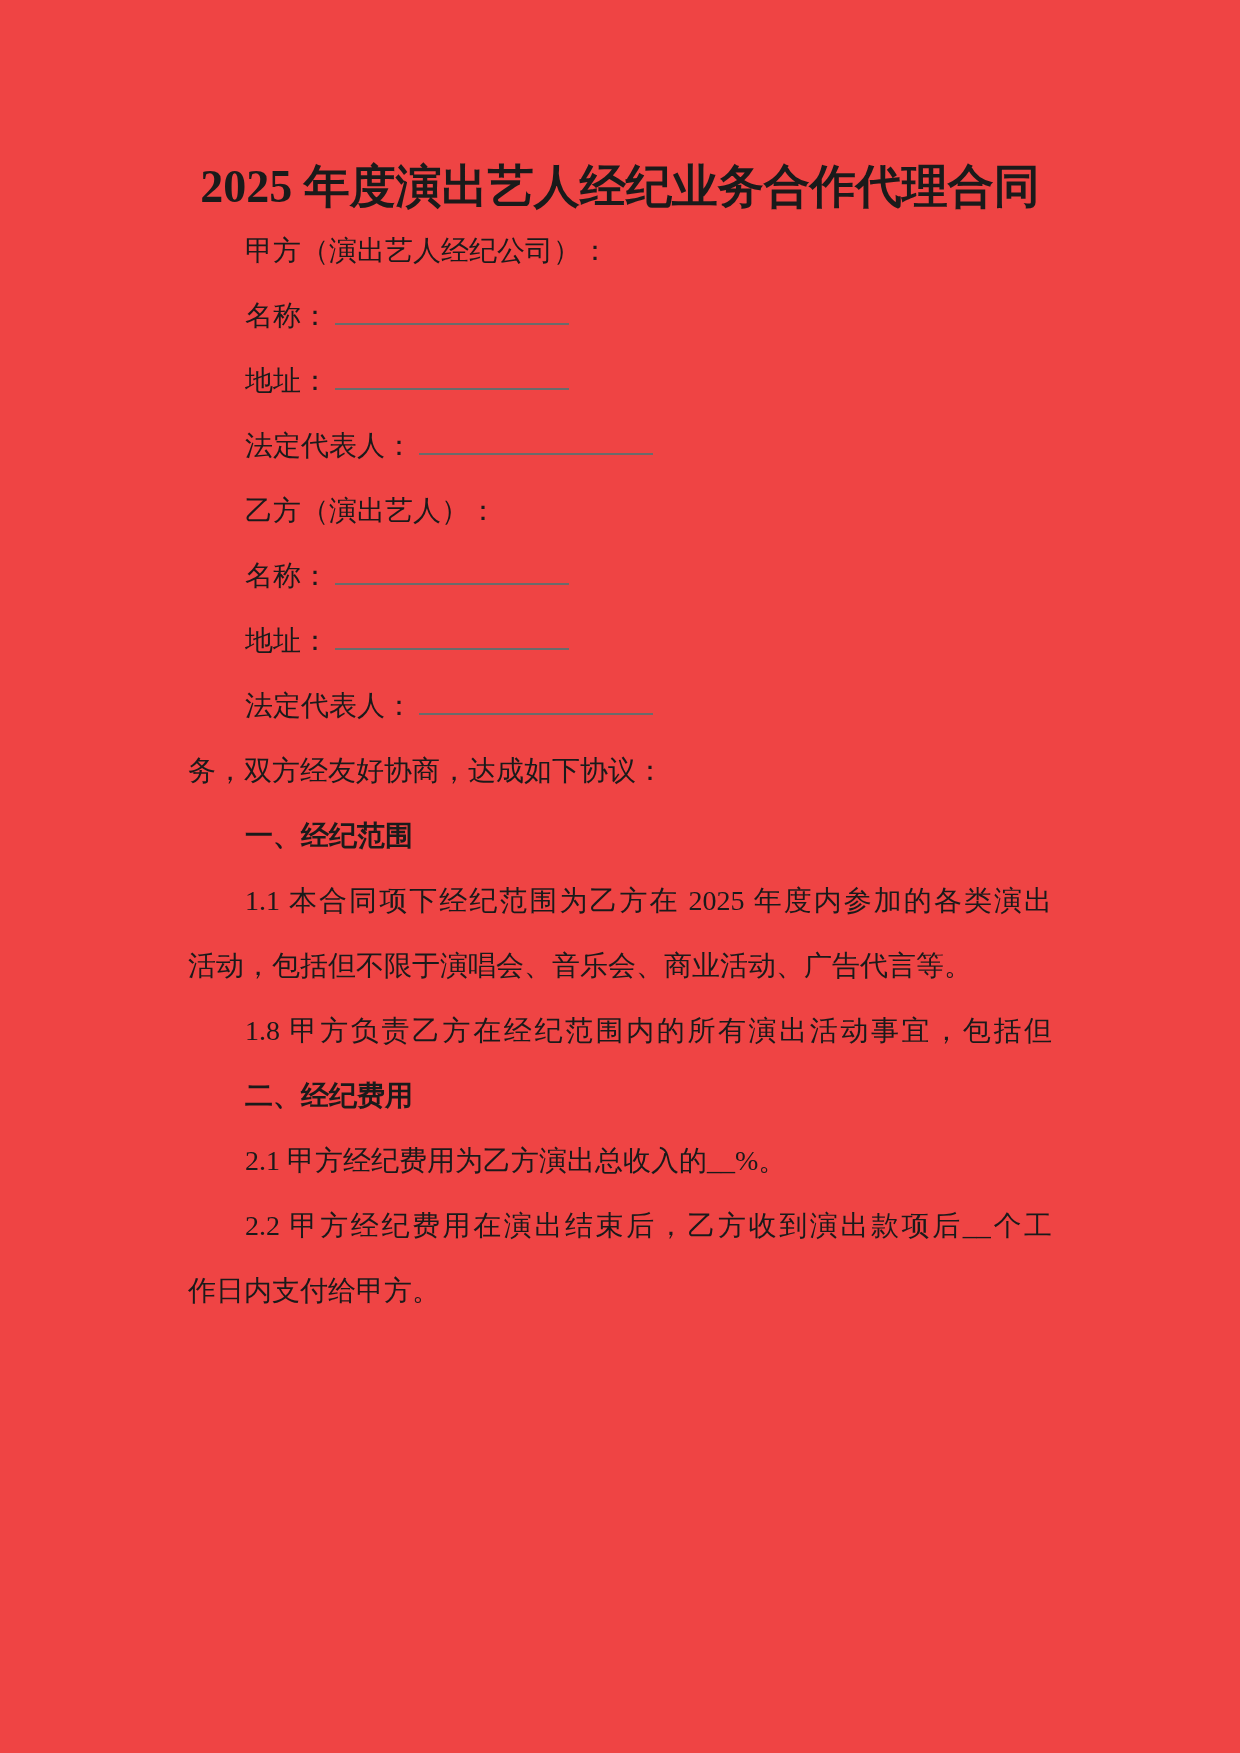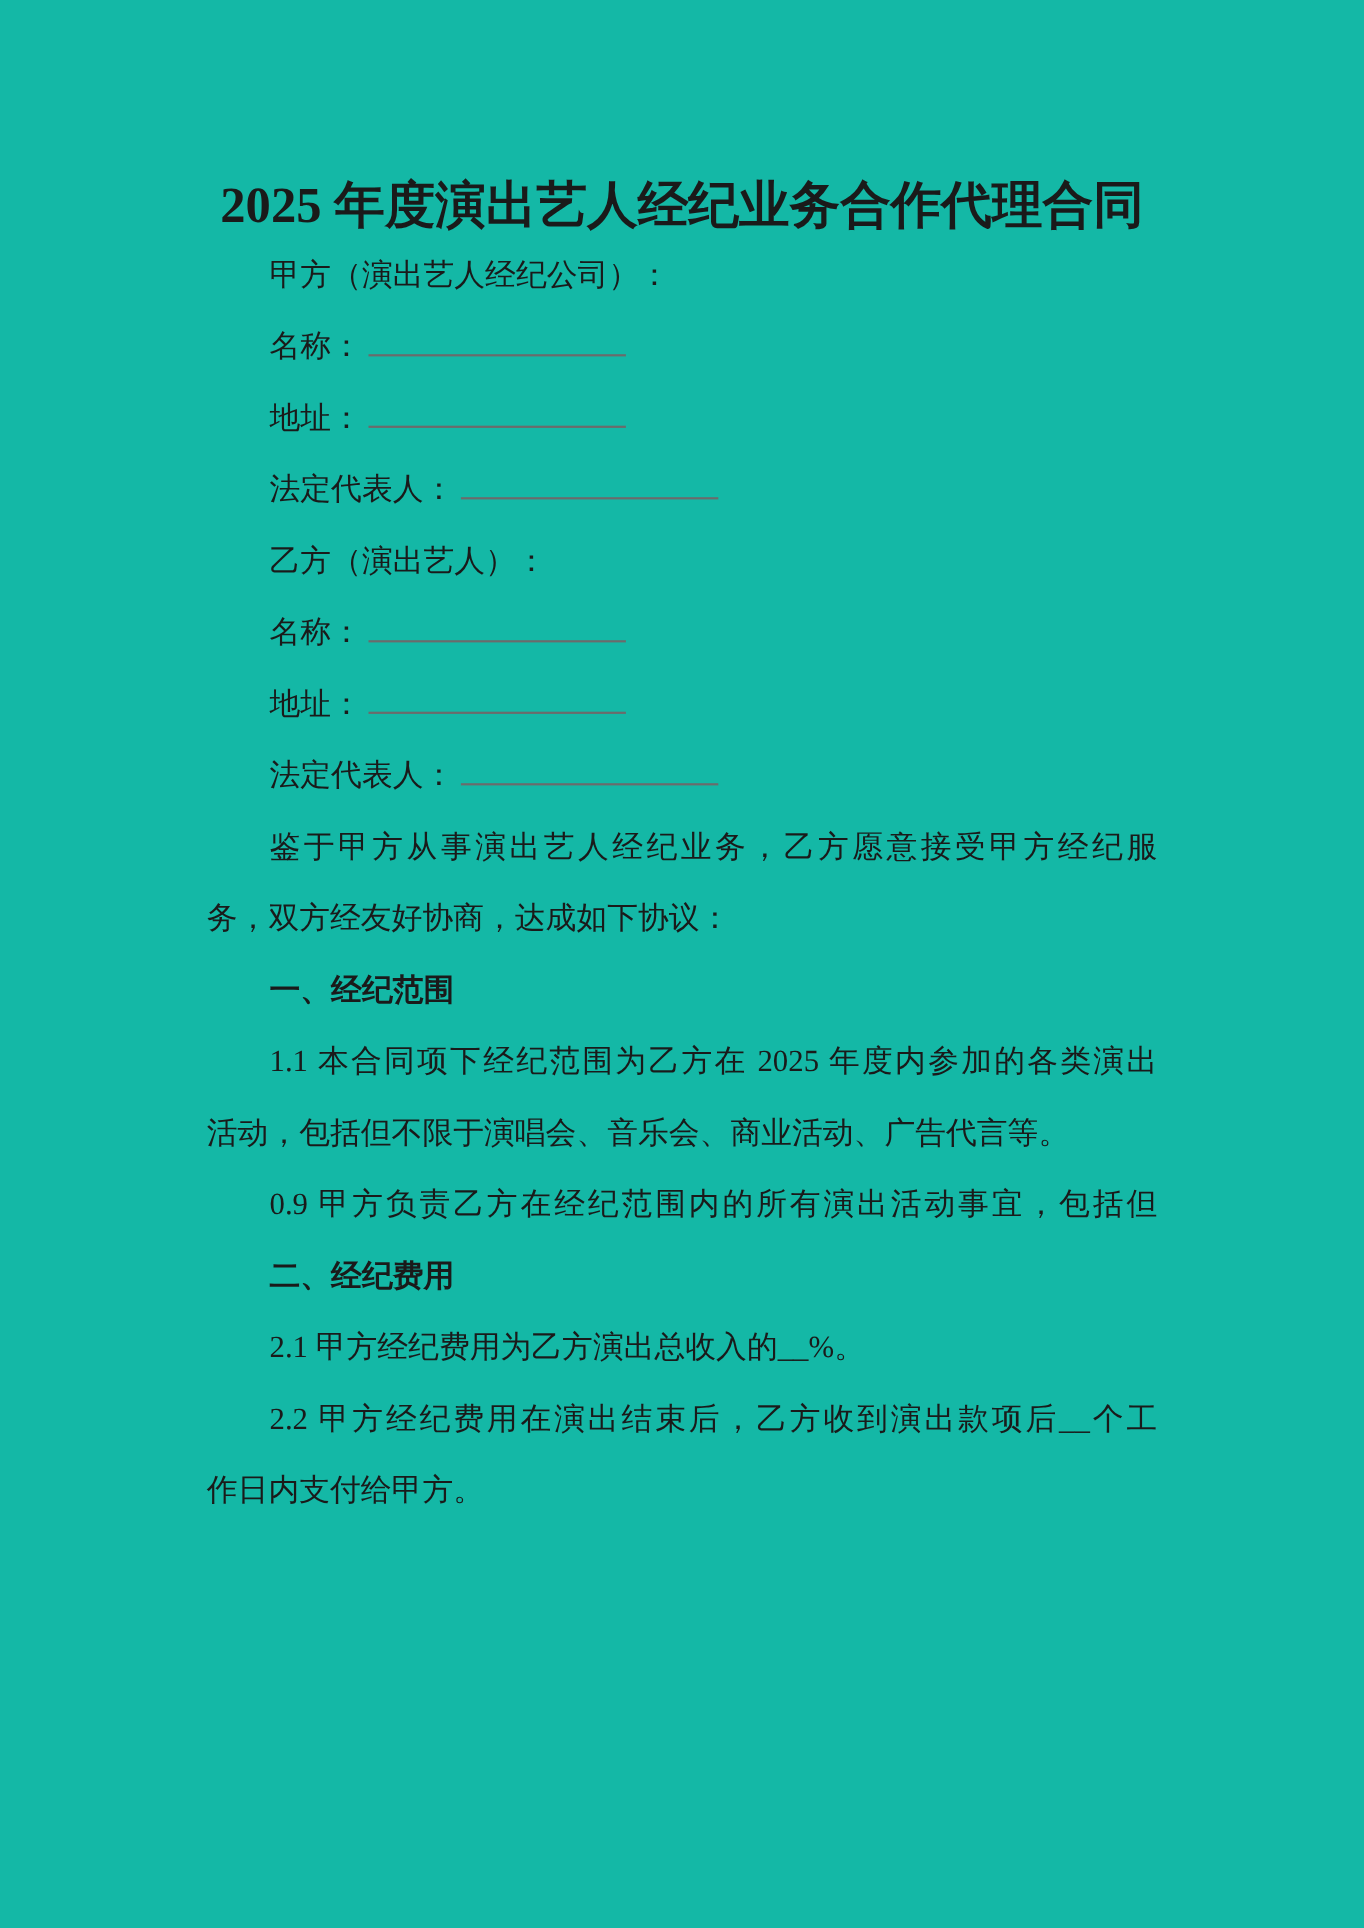--- a/index.html
+++ b/index.html
@@ -4,21 +4,21 @@
 <style>
   html, body {
     margin: 0;
     padding: 0;
     background: #ffffff;
   }
   .page {
     position: relative;
     width: 1240px;
     height: 1753px;
-    background: #14b8a6;
+    background: #ef4444;
     color: #1a1a1a;
     font-family: "Liberation Serif", "DejaVu Serif", serif;
     overflow: hidden;
   }
   .content {
     padding: 0 188px;
   }
   .doc-title {
     padding-top: 156px;
     font-size: 46px;
@@ -63,27 +63,26 @@
     <div class="ln ind"><span>法定代表人：</span><span class="blank"></span></div>
 
     <div class="ln ind">乙方（演出艺人）：</div>
 
     <div class="ln ind"><span>名称：</span><span class="blank"></span></div>
 
     <div class="ln ind"><span>地址：</span><span class="blank"></span></div>
 
     <div class="ln ind"><span>法定代表人：</span><span class="blank"></span></div>
 
-    <div class="ln ind j">鉴于甲方从事演出艺人经纪业务，乙方愿意接受甲方经纪服</div>
     <div class="ln">务，双方经友好协商，达成如下协议：</div>
 
     <div class="ln ind b">一、经纪范围</div>
     <div class="ln ind j">1.1 本合同项下经纪范围为乙方在 2025 年度内参加的各类演出</div>
     <div class="ln">活动，包括但不限于演唱会、音乐会、商业活动、广告代言等。</div>
-    <div class="ln ind j">0.9 甲方负责乙方在经纪范围内的所有演出活动事宜，包括但</div>
+    <div class="ln ind j">1.8 甲方负责乙方在经纪范围内的所有演出活动事宜，包括但</div>
 
     <div class="ln ind b">二、经纪费用</div>
     <div class="ln ind">2.1 甲方经纪费用为乙方演出总收入的__%。</div>
     <div class="ln ind j">2.2 甲方经纪费用在演出结束后，乙方收到演出款项后__个工</div>
     <div class="ln">作日内支付给甲方。</div>
 
 
   </div>
 </div>
 

